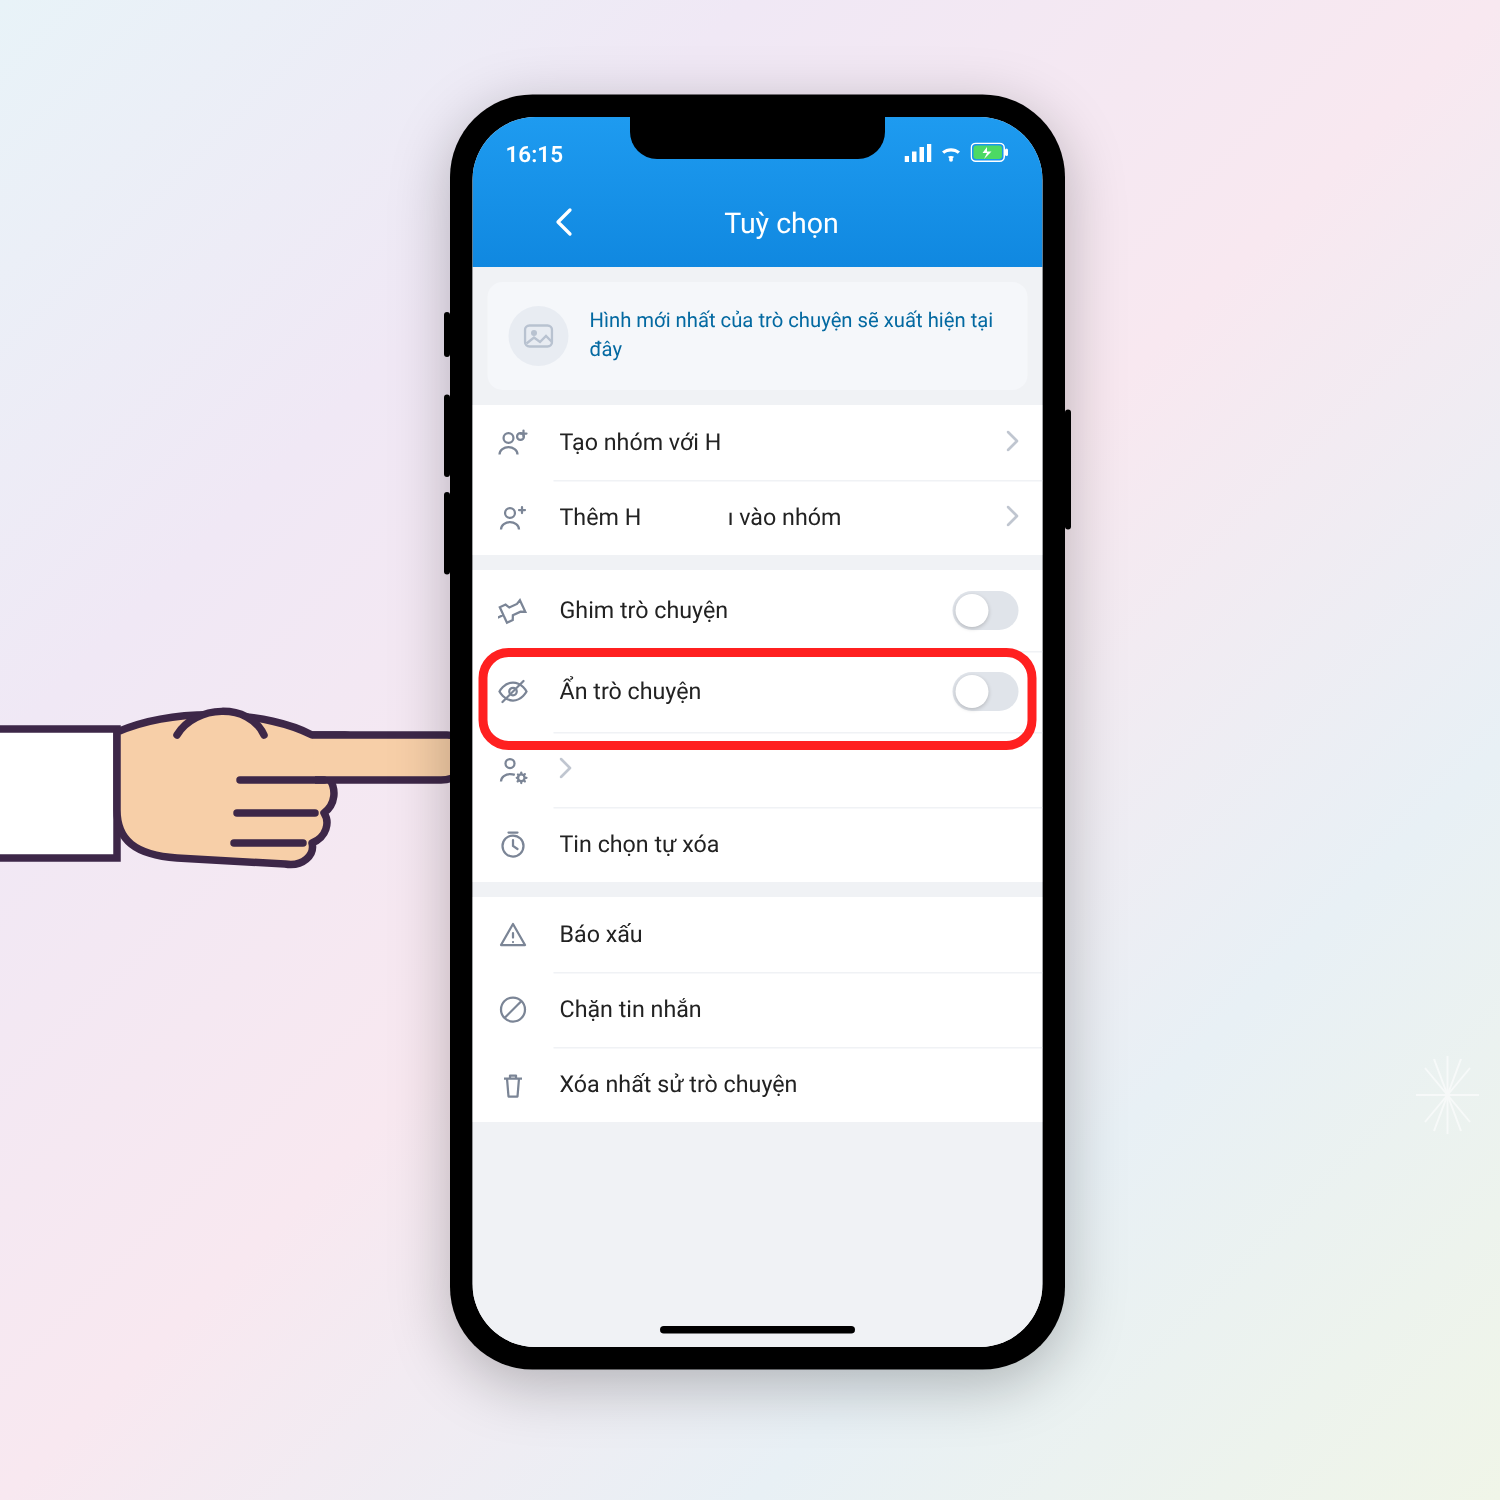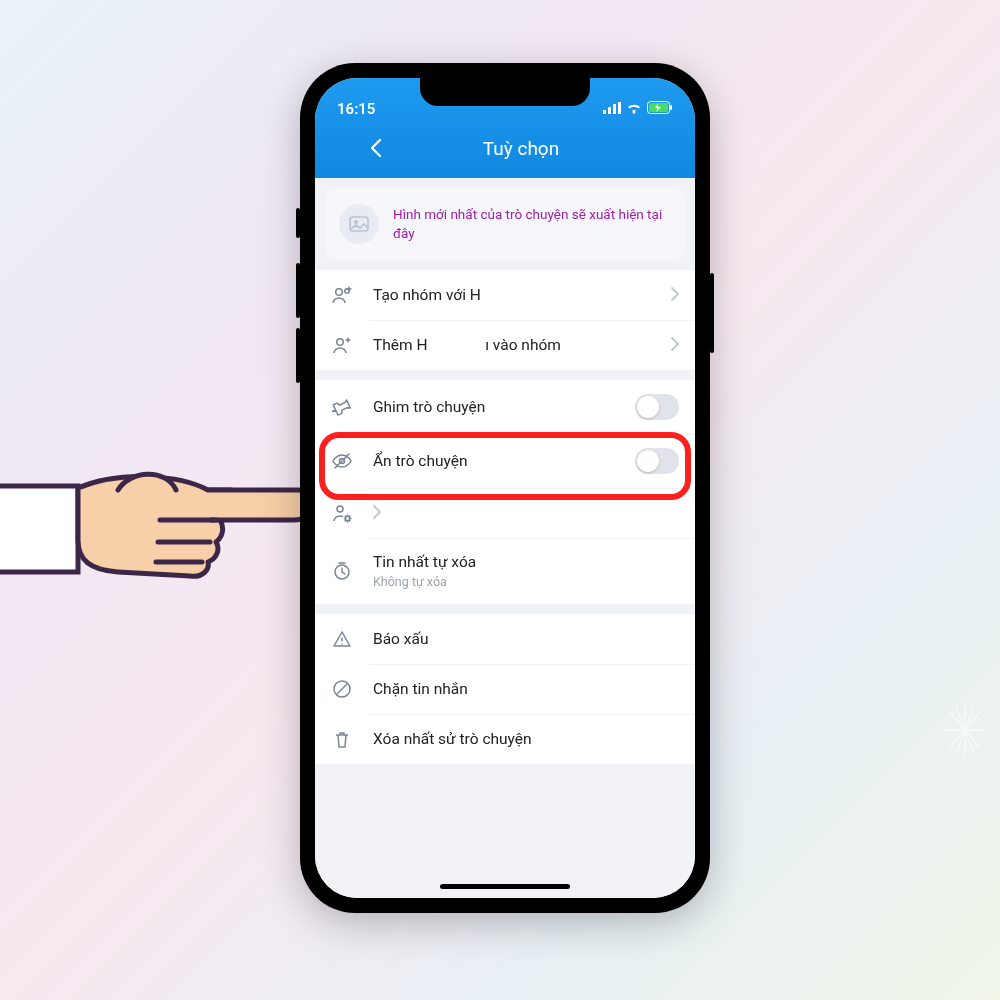--- a/index.html
+++ b/index.html
@@ -54,21 +54,21 @@
   
   .header {
     background: linear-gradient(180deg, #1e9bf0 0%, #1088e0 100%);
     color: #fff;
     height: 100px;
     position: relative;
   }
   .statusbar {
     display: flex;
     justify-content: space-between;
-    align-items: flex-end;
+    align-items: center;
     padding: 10px 22px 0 22px;
     height: 40px;
     font-size: 15px;
     font-weight: 600;
   }
   .sb-right { display: flex; gap: 5px; align-items: center; }
   .navbar {
     display: flex;
     align-items: center;
     height: 60px;
@@ -98,21 +98,21 @@
     overflow-y: hidden;
   }
   .media-placeholder {
     margin: 10px;
     background: #f5f7fa;
     border-radius: 10px;
     padding: 16px 14px;
     display: flex;
     align-items: center;
     gap: 14px;
-    color: #a21caf;
+    color: #0369a1;
     font-size: 13.5px;
     line-height: 1.4;
   }
   .media-icon {
     width: 40px; height: 40px;
     background: #e8ecf2;
     border-radius: 50%;
     display: flex; align-items: center; justify-content: center;
     flex-shrink: 0;
   }
@@ -389,22 +389,21 @@
               </svg></span>
         </div>
         <div class="row">
           <span class="row-icon">
             <svg width="20" height="20" viewBox="0 0 20 20" fill="none" stroke="#7b8596" stroke-width="1.5">
                 <circle cx="10" cy="11" r="7"></circle>
                 <path d="M10 7v4l3 2M7 2h6" stroke-linecap="round"></path>
               </svg>
           </span>
           <div class="row-text">
-            <div>Tin nhất tự xóa</div>
-            <div class="row-sub">Không tự xóa</div>
+            <div>Tin chọn tự xóa</div>
           </div>
         </div>
       </div>
 
       <div class="group">
         <div class="row">
           <span class="row-icon">
             <svg width="20" height="20" viewBox="0 0 20 20" fill="none" stroke="#7b8596" stroke-width="1.5">
                 <path d="M10 3l8 14H2z" stroke-linejoin="round"></path>
                 <path d="M10 9v3M10 15h0" stroke-linecap="round"></path>

